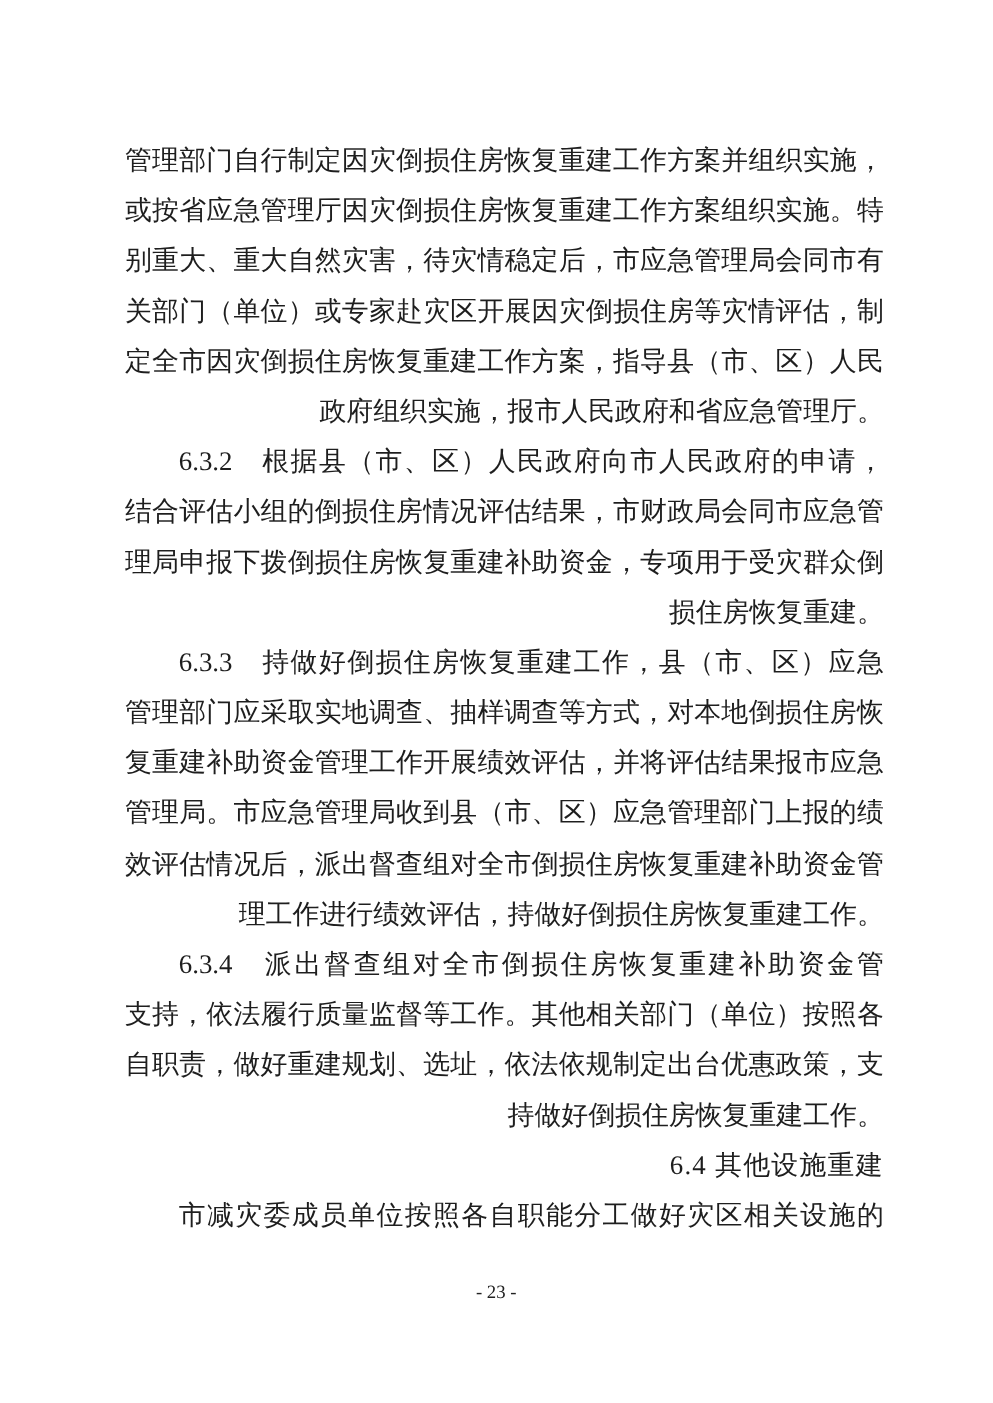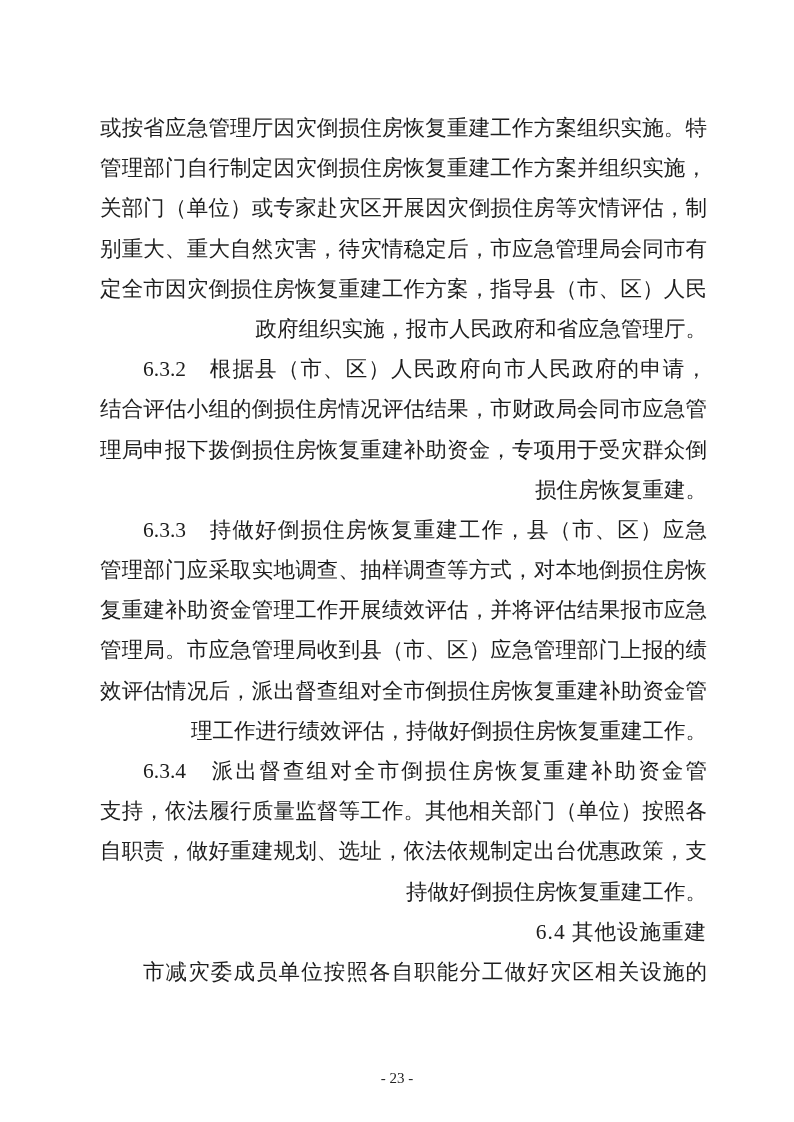--- a/index.html
+++ b/index.html
@@ -42,36 +42,36 @@
   .line.indent {
     padding-left: 43px;
   }
   .line.heading {
     font-weight: normal;
     letter-spacing: 1px;
   }
   .page-number {
     position: absolute;
     left: 0;
-    top: 1070px;
+    top: 1026px;
     width: 794px;
     text-align: center;
     font-size: 15px;
     color: #222222;
   }
 </style>
 </head>
 <body>
 
 <div class="page">
   <div class="content">
+      <div class="line justify">管理部门自行制定因灾倒损住房恢复重建工作方案并组织实施，</div>
       <div class="line justify">或按省应急管理厅因灾倒损住房恢复重建工作方案组织实施。特</div>
-      <div class="line justify">管理部门自行制定因灾倒损住房恢复重建工作方案并组织实施，</div>
+      <div class="line justify">别重大、重大自然灾害，待灾情稳定后，市应急管理局会同市有</div>
       <div class="line justify">关部门（单位）或专家赴灾区开展因灾倒损住房等灾情评估，制</div>
-      <div class="line justify">别重大、重大自然灾害，待灾情稳定后，市应急管理局会同市有</div>
       <div class="line justify">定全市因灾倒损住房恢复重建工作方案，指导县（市、区）人民</div>
       <div class="line">政府组织实施，报市人民政府和省应急管理厅。</div>
       <div class="line justify indent">6.3.2　根据县（市、区）人民政府向市人民政府的申请，</div>
       <div class="line justify">结合评估小组的倒损住房情况评估结果，市财政局会同市应急管</div>
       <div class="line justify">理局申报下拨倒损住房恢复重建补助资金，专项用于受灾群众倒</div>
       <div class="line">损住房恢复重建。</div>
       <div class="line justify indent">6.3.3　持做好倒损住房恢复重建工作，县（市、区）应急</div>
       <div class="line justify">管理部门应采取实地调查、抽样调查等方式，对本地倒损住房恢</div>
       <div class="line justify">复重建补助资金管理工作开展绩效评估，并将评估结果报市应急</div>
       <div class="line justify">管理局。市应急管理局收到县（市、区）应急管理部门上报的绩</div>

